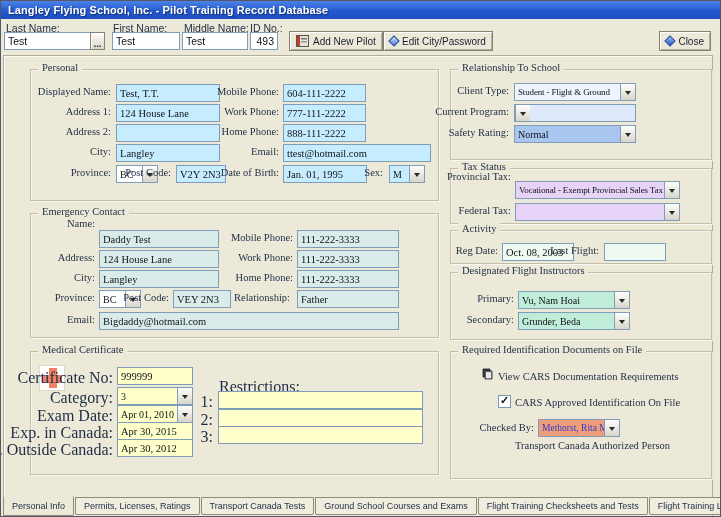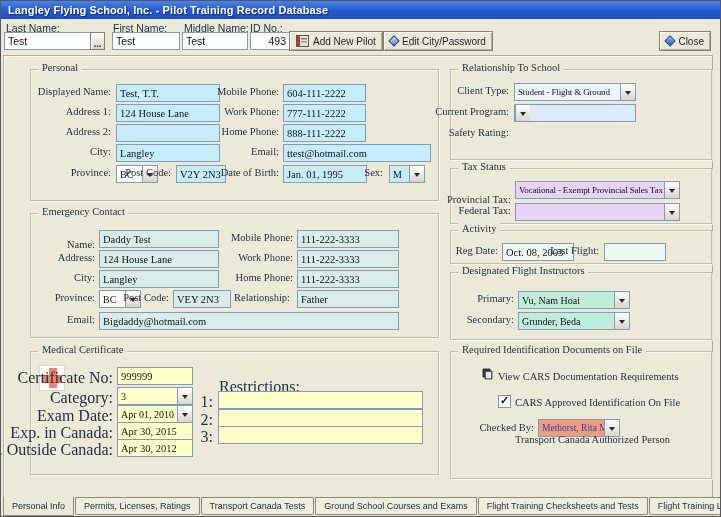--- a/index.html
+++ b/index.html
@@ -67,21 +67,21 @@
 
   <span class="hlbl" style="left:5px;top:21px">Last Name:</span>
   <span class="hlbl" style="left:112px;top:21px">First Name:</span>
   <span class="hlbl" style="left:183px;top:21px">Middle Name:</span>
   <span class="hlbl" style="left:249px;top:21px">ID No.:</span>
 
   <div class="tb" style="left:3px;top:31px;width:87px">Test</div>
   <div class="browse" style="left:89px;top:31px"></div>
   <div class="tb" style="left:111px;top:31px;width:68px">Test</div>
   <div class="tb" style="left:181px;top:31px;width:66px">Test</div>
-  <div class="tb" style="left:249px;top:31px;width:40px;justify-content:flex-end">493</div>
+  <div class="tb" style="left:249px;top:31px;width:28px;justify-content:flex-end">493</div>
 
   <div class="btn3d" style="left:288px;top:30px">
     <span>
       <svg width="13" height="12" viewBox="0 0 13 12">
           <rect x="0.5" y="0.5" width="12" height="11" fill="#e8e4d4" stroke="#555"></rect>
           <rect x="1" y="1" width="3" height="10" fill="#c03a2a"></rect>
           <rect x="5" y="3" width="6" height="1.5" fill="#777"></rect>
           <rect x="5" y="6" width="6" height="1.5" fill="#999"></rect>
         </svg>
     </span>
@@ -128,21 +128,21 @@
       <div class="tb" style="left:252px;top:95px;width:84px;background:var(--field-cyan)">Jan. 01, 1995</div>
       <span class="al" style="right:55px;top:97px">Sex:</span>
       <div class="combo" style="left:358px;top:95px;width:36px;background:var(--field-cyan)">
         <span class="ctxt">M</span>
         <span class="cbtn"></span>
       </div>
     </div>
 
     <div class="grp" style="left:26px;top:157px;width:409px;height:125px">
       <span class="cap">Emergency Contact</span>
-      <span class="al" style="right:343px;top:25px">Name:</span>
+      <span class="al" style="right:343px;top:4px">Name:</span>
       <div class="tb" style="left:68px;top:16px;width:120px;background:var(--field-teal)">Daddy Test</div>
       <span class="al" style="right:343px;top:38px">Address:</span>
       <div class="tb" style="left:68px;top:36px;width:120px;background:var(--field-teal)">124 House Lane</div>
       <span class="al" style="right:343px;top:58px">City:</span>
       <div class="tb" style="left:68px;top:56px;width:120px;background:var(--field-teal)">Langley</div>
       <span class="al" style="right:343px;top:78px">Province:</span>
       <div class="combo" style="left:68px;top:76px;width:42px">
         <span class="ctxt">BC</span>
         <span class="cbtn"></span>
       </div>
@@ -197,25 +197,29 @@
       <span class="al" style="right:202px;top:15px">Client Type:</span>
       <div class="combo" style="left:63px;top:13px;width:122px;background:var(--client-type-bg)">
         <span class="ctxt sm">Student - Flight &amp; Ground</span>
         <span class="cbtn"></span>
       </div>
       <span class="al" style="right:202px;top:36px">Current Program:</span>
       <div class="combo" style="left:63px;top:34px;width:122px;background:var(--current-program-bg)">
         <span class="cbtn"></span>
       </div>
       <span class="al" style="right:202px;top:57px">Safety Rating:</span>
+      <div class="combo" style="left:63px;top:55px;width:122px;background:var(--field-bluesel)">
+        <span class="ctxt">Normal</span>
+        <span class="cbtn"></span>
+      </div>
     </div>
 
     <div class="grp" style="left:446px;top:112px;width:262px;height:56px">
       <span class="cap">Tax Status</span>
-      <span class="al" style="right:200px;top:25px">Provincial Tax:</span>
+      <span class="al" style="right:200px;top:2px">Provincial Tax:</span>
       <div class="combo" style="left:64px;top:12px;width:165px;background:var(--field-lavender)">
         <span class="ctxt sm">Vocational - Exempt Provincial Sales Tax</span>
         <span class="cbtn"></span>
       </div>
       <span class="al" style="right:200px;top:36px">Federal Tax:</span>
       <div class="combo" style="left:64px;top:34px;width:165px;background:var(--field-lavender)">
         <span class="ctxt"></span>
         <span class="cbtn"></span>
       </div>
     </div>
@@ -252,21 +256,21 @@
           </svg>
       </span>
       <span class="link" style="left:47px;top:19px">View CARS Documentation Requirements</span>
       <span class="checkbox" style="left:47px;top:43px"></span>
       <span class="al" style="left:64px;top:45px">CARS Approved Identification On File</span>
       <span class="al" style="right:177px;top:70px">Checked By:</span>
       <div class="combo" style="left:87px;top:67px;width:82px;background:var(--field-salmon)">
         <span class="ctxt" style="color:var(--salmon-text);font-size:9.5px">Methorst, Rita M.</span>
         <span class="cbtn"></span>
       </div>
-      <span class="al" style="left:64px;top:82px">Transport Canada Authorized Person</span>
+      <span class="al" style="left:64px;top:88px">Transport Canada Authorized Person</span>
     </div>
   </div>
 
   <div class="tabs">
     <div class="tab active">Personal Info</div>
     <div class="tab">Permits, Licenses, Ratings</div>
     <div class="tab">Transport Canada Tests</div>
     <div class="tab">Ground School Courses and Exams</div>
     <div class="tab">Flight Training Checksheets and Tests</div>
     <div class="tab">Flight Training Logbook (PTR)</div>

